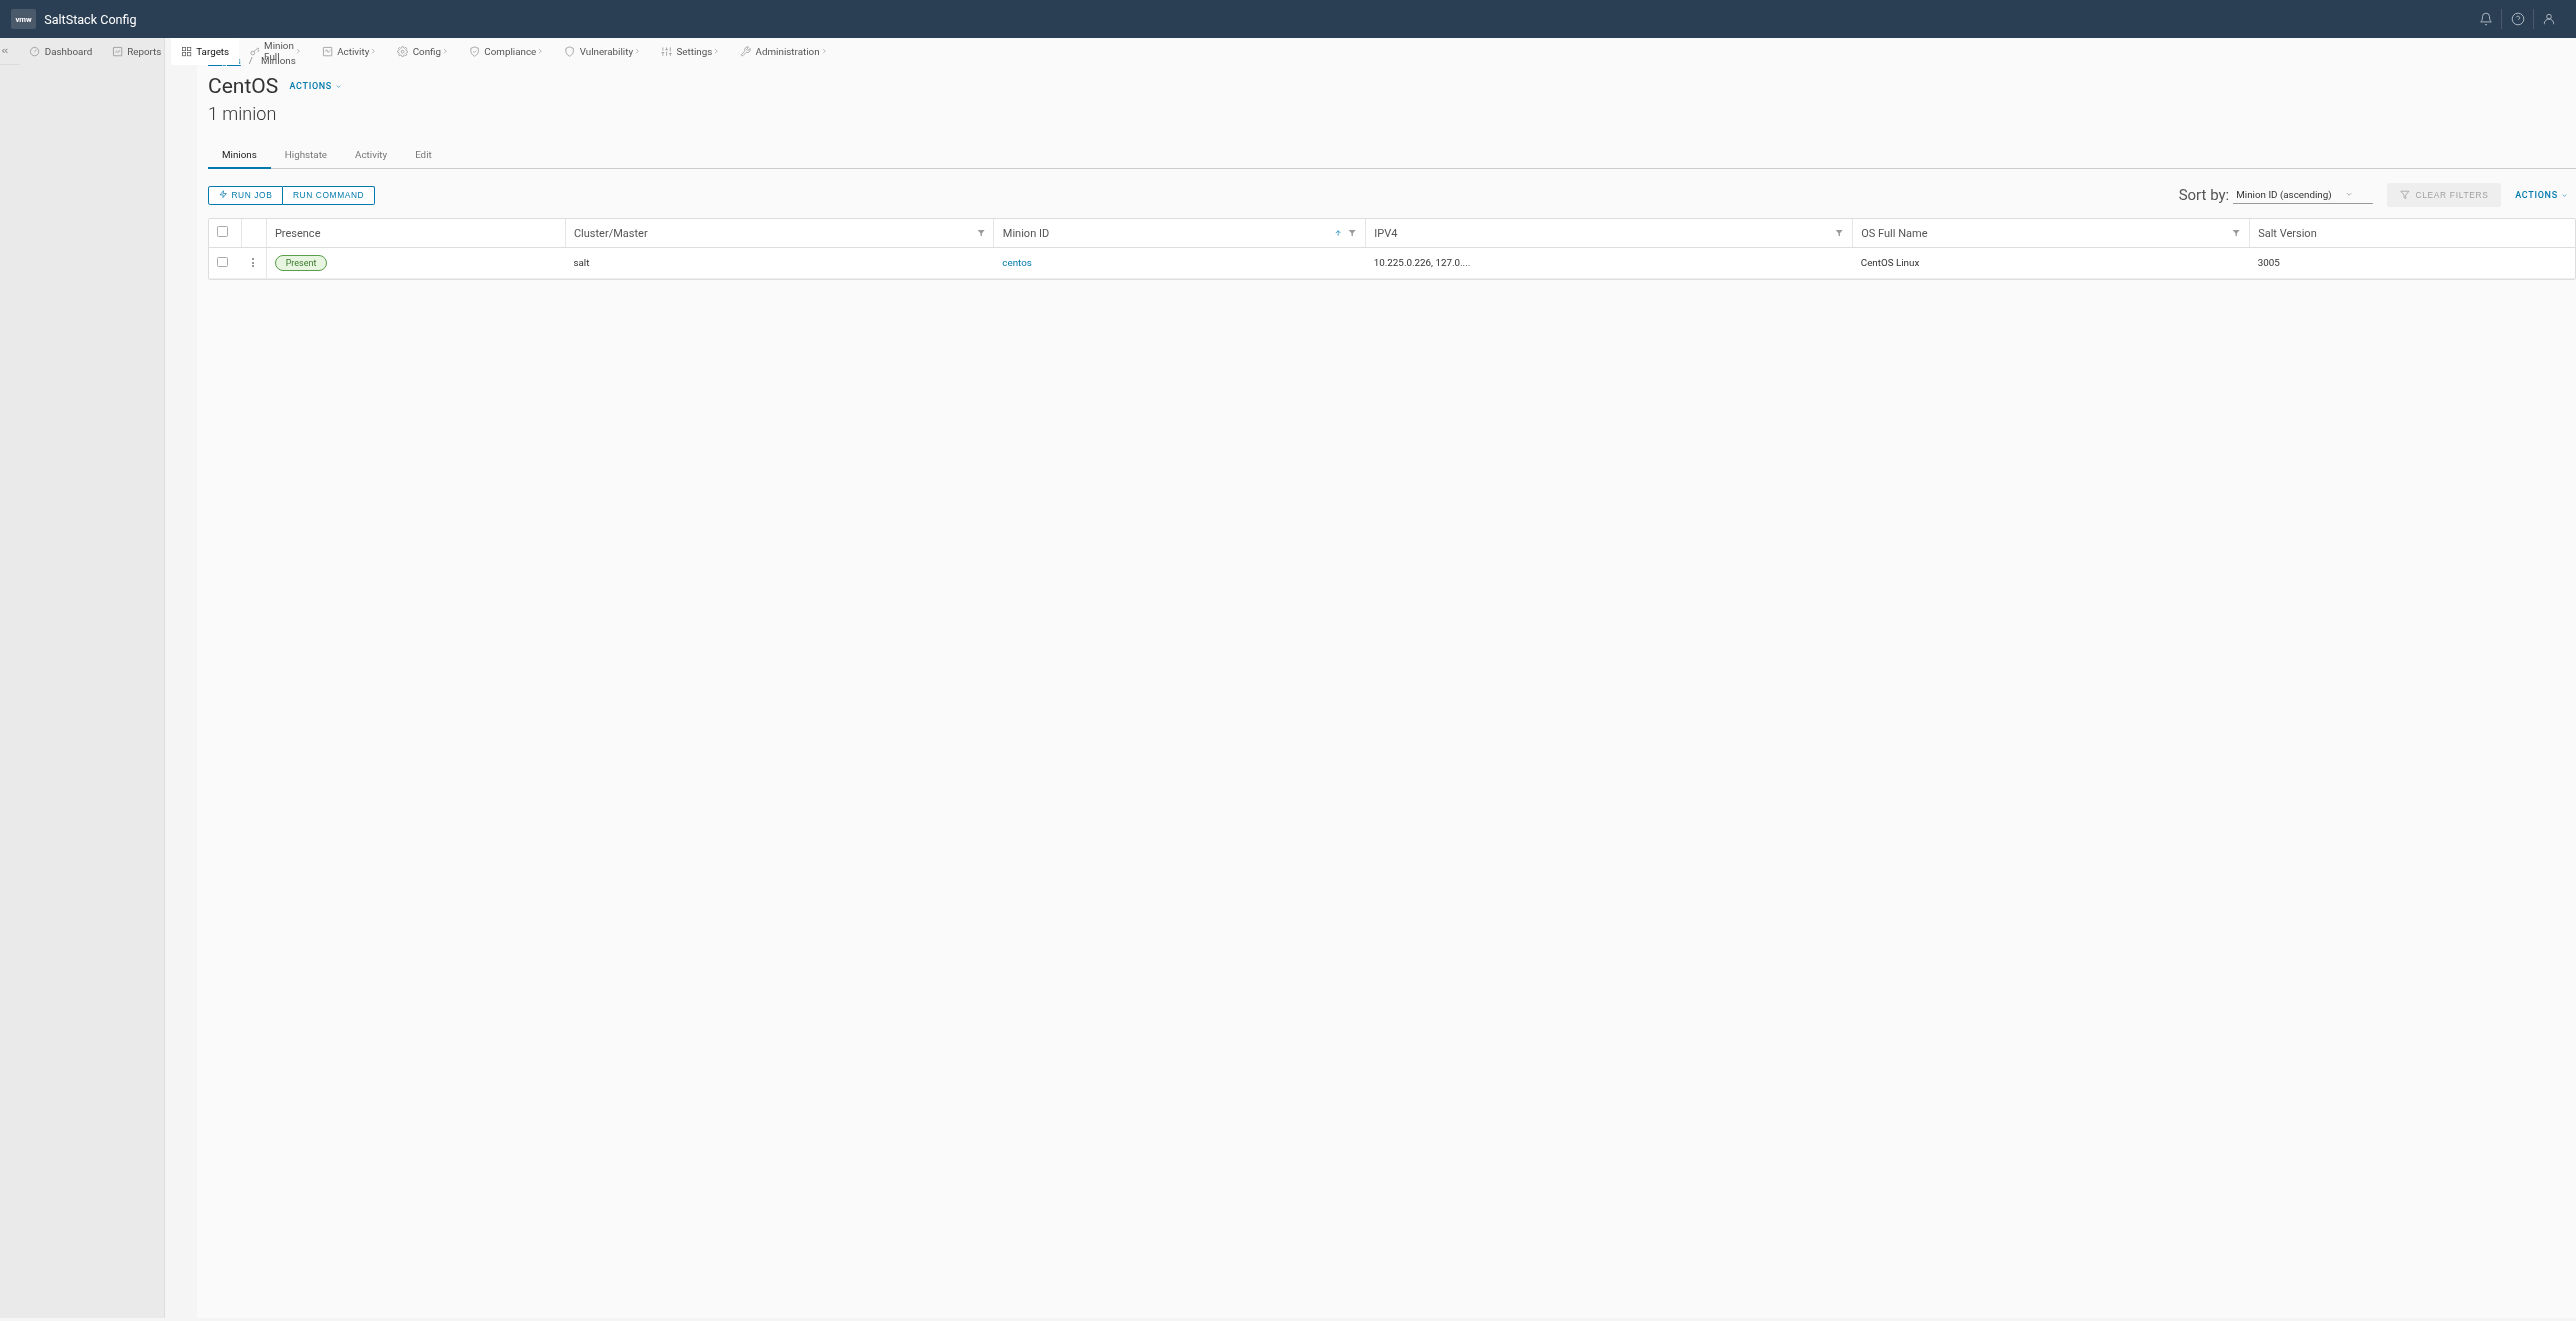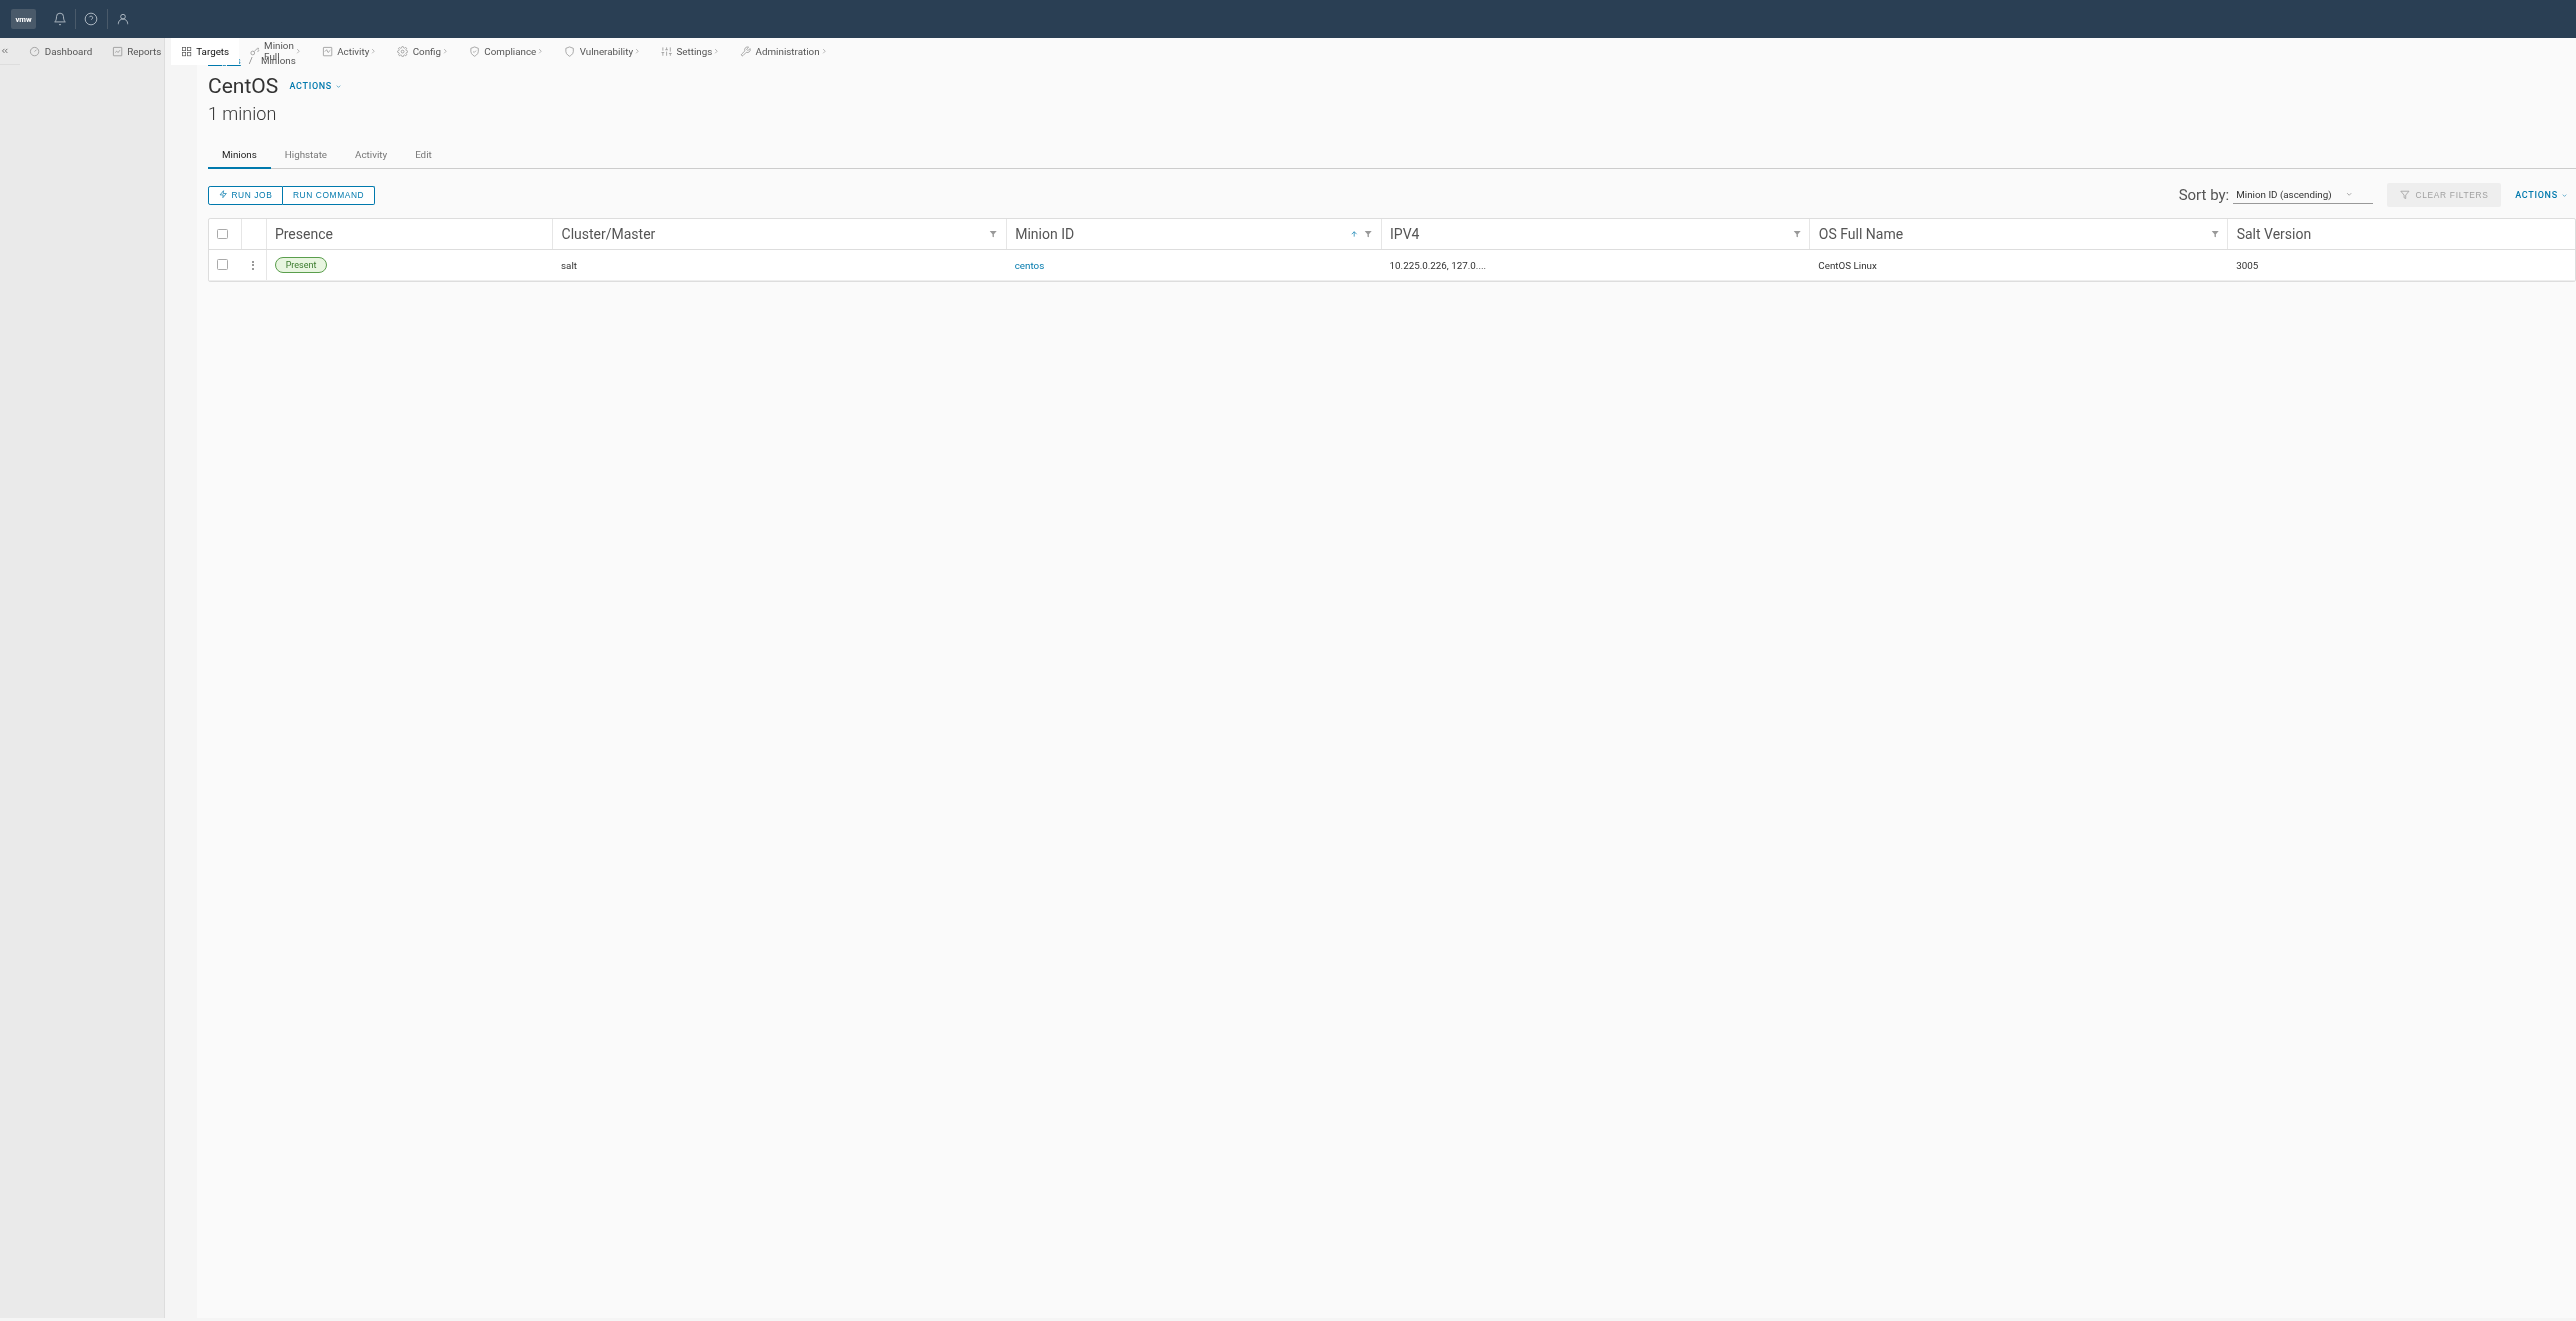--- a/index.html
+++ b/index.html
@@ -50,21 +50,21 @@
   .btn:last-child { border-radius: 0 2.1px 2.1px 0; border-left: none; }
   .toolbar .spacer { flex: 1; }
   .sort-label { color: #555; font-size: 15px; margin-right: 4.2px; }
   .sort-select { border: none; border-bottom: 0.7px solid #999; background: transparent; font-size: 9.8px; padding: 2.8px 19.6px 2.8px 2.8px; margin-right: 14px; color: #333; min-width: 140px; position: relative; display: flex; align-items: center; justify-content: space-between; cursor: pointer;}
   .clear-btn { background: #eee; border: none; color: #a0a0a0; font-size: 8.4px; letter-spacing: 0.7px; padding: 7px 12.6px; border-radius: 2.1px; cursor: default; display: flex; align-items: center; gap: 5.6px; margin-right: 14px; }
   .toolbar .actions2 { color: #0079ad; font-size: 9px; letter-spacing: 0.7px; font-weight: 500; cursor: pointer; display: flex; align-items: center; gap: 2.8px; }
   
   
   .table-wrap { border: 0.7px solid #ddd; border-radius: 2.1px; background: #fff; margin-right: 0; }
   .table { width: 100%; border-collapse: collapse; }
-  .table th { text-align: left; font-weight: 400; font-size: 14px; color: #555; padding: 7px 8.4px; border-bottom: 0.7px solid #ddd; position: relative; border-right: 0.7px solid #e6e6e6; }
+  .table th { text-align: left; font-weight: 400; font-size: 11px; color: #555; padding: 7px 8.4px; border-bottom: 0.7px solid #ddd; position: relative; border-right: 0.7px solid #e6e6e6; }
   .table th:last-child { border-right: none; }
   .table td { padding: 7px 8.4px; font-size: 9.8px; color: #333; border-bottom: 0.7px solid #eee; }
   .th-inner { display: flex; align-items: center; justify-content: space-between; }
   .th-icons { display: flex; gap: 5.6px; color: #999; }
   .checkbox { width: 10.5px; height: 10.5px; border: 0.7px solid #aaa; border-radius: 1.4px; display: inline-block; cursor: pointer; }
   .kebab { display: flex; flex-direction: column; gap: 1.4px; cursor: pointer; padding: 2.8px; }
   .kebab span { width: 2.1px; height: 2.1px; background: #777; border-radius: 50%; }
   .badge { display: inline-block; border: 0.7px solid #5a9e4c; color: #3a7a2c; background: #e8f5e0; border-radius: 8.4px; padding: 2.1px 9.8px; font-size: 9px; }
   .link { color: #0079ad; cursor: pointer; }
   .col-check { width: 32px; }
@@ -77,20 +77,21 @@
   .ipp { margin-right: 7px; }
   .ipp-select { border: none; border-bottom: 0.7px solid #999; background: transparent; font-size: 9px; padding: 1.4px 12.6px 1.4px 4.2px; margin-right: 17px; display: inline-flex; align-items: center; gap: 7px; cursor: pointer;}
   
   svg { display: block; }
 </style>
 </head>
 <body>
 
 <div class="header">
   <div class="logo">vmw</div>
+  <div class="title">SaltStack Config</div>
   <div class="head-icons">
     <div class="head-icon">
       <svg width="14" height="14" viewBox="0 0 24 24" fill="none" stroke="currentColor" stroke-width="1.5">
           <path d="M18 8a6 6 0 0 0-12 0c0 7-3 9-3 9h18s-3-2-3-9"></path>
           <path d="M13.7 21a2 2 0 0 1-3.4 0"></path>
         </svg>
     </div>
     <div class="divider"></div>
     <div class="head-icon">
       <svg width="14" height="14" viewBox="0 0 24 24" fill="none" stroke="currentColor" stroke-width="1.5">

